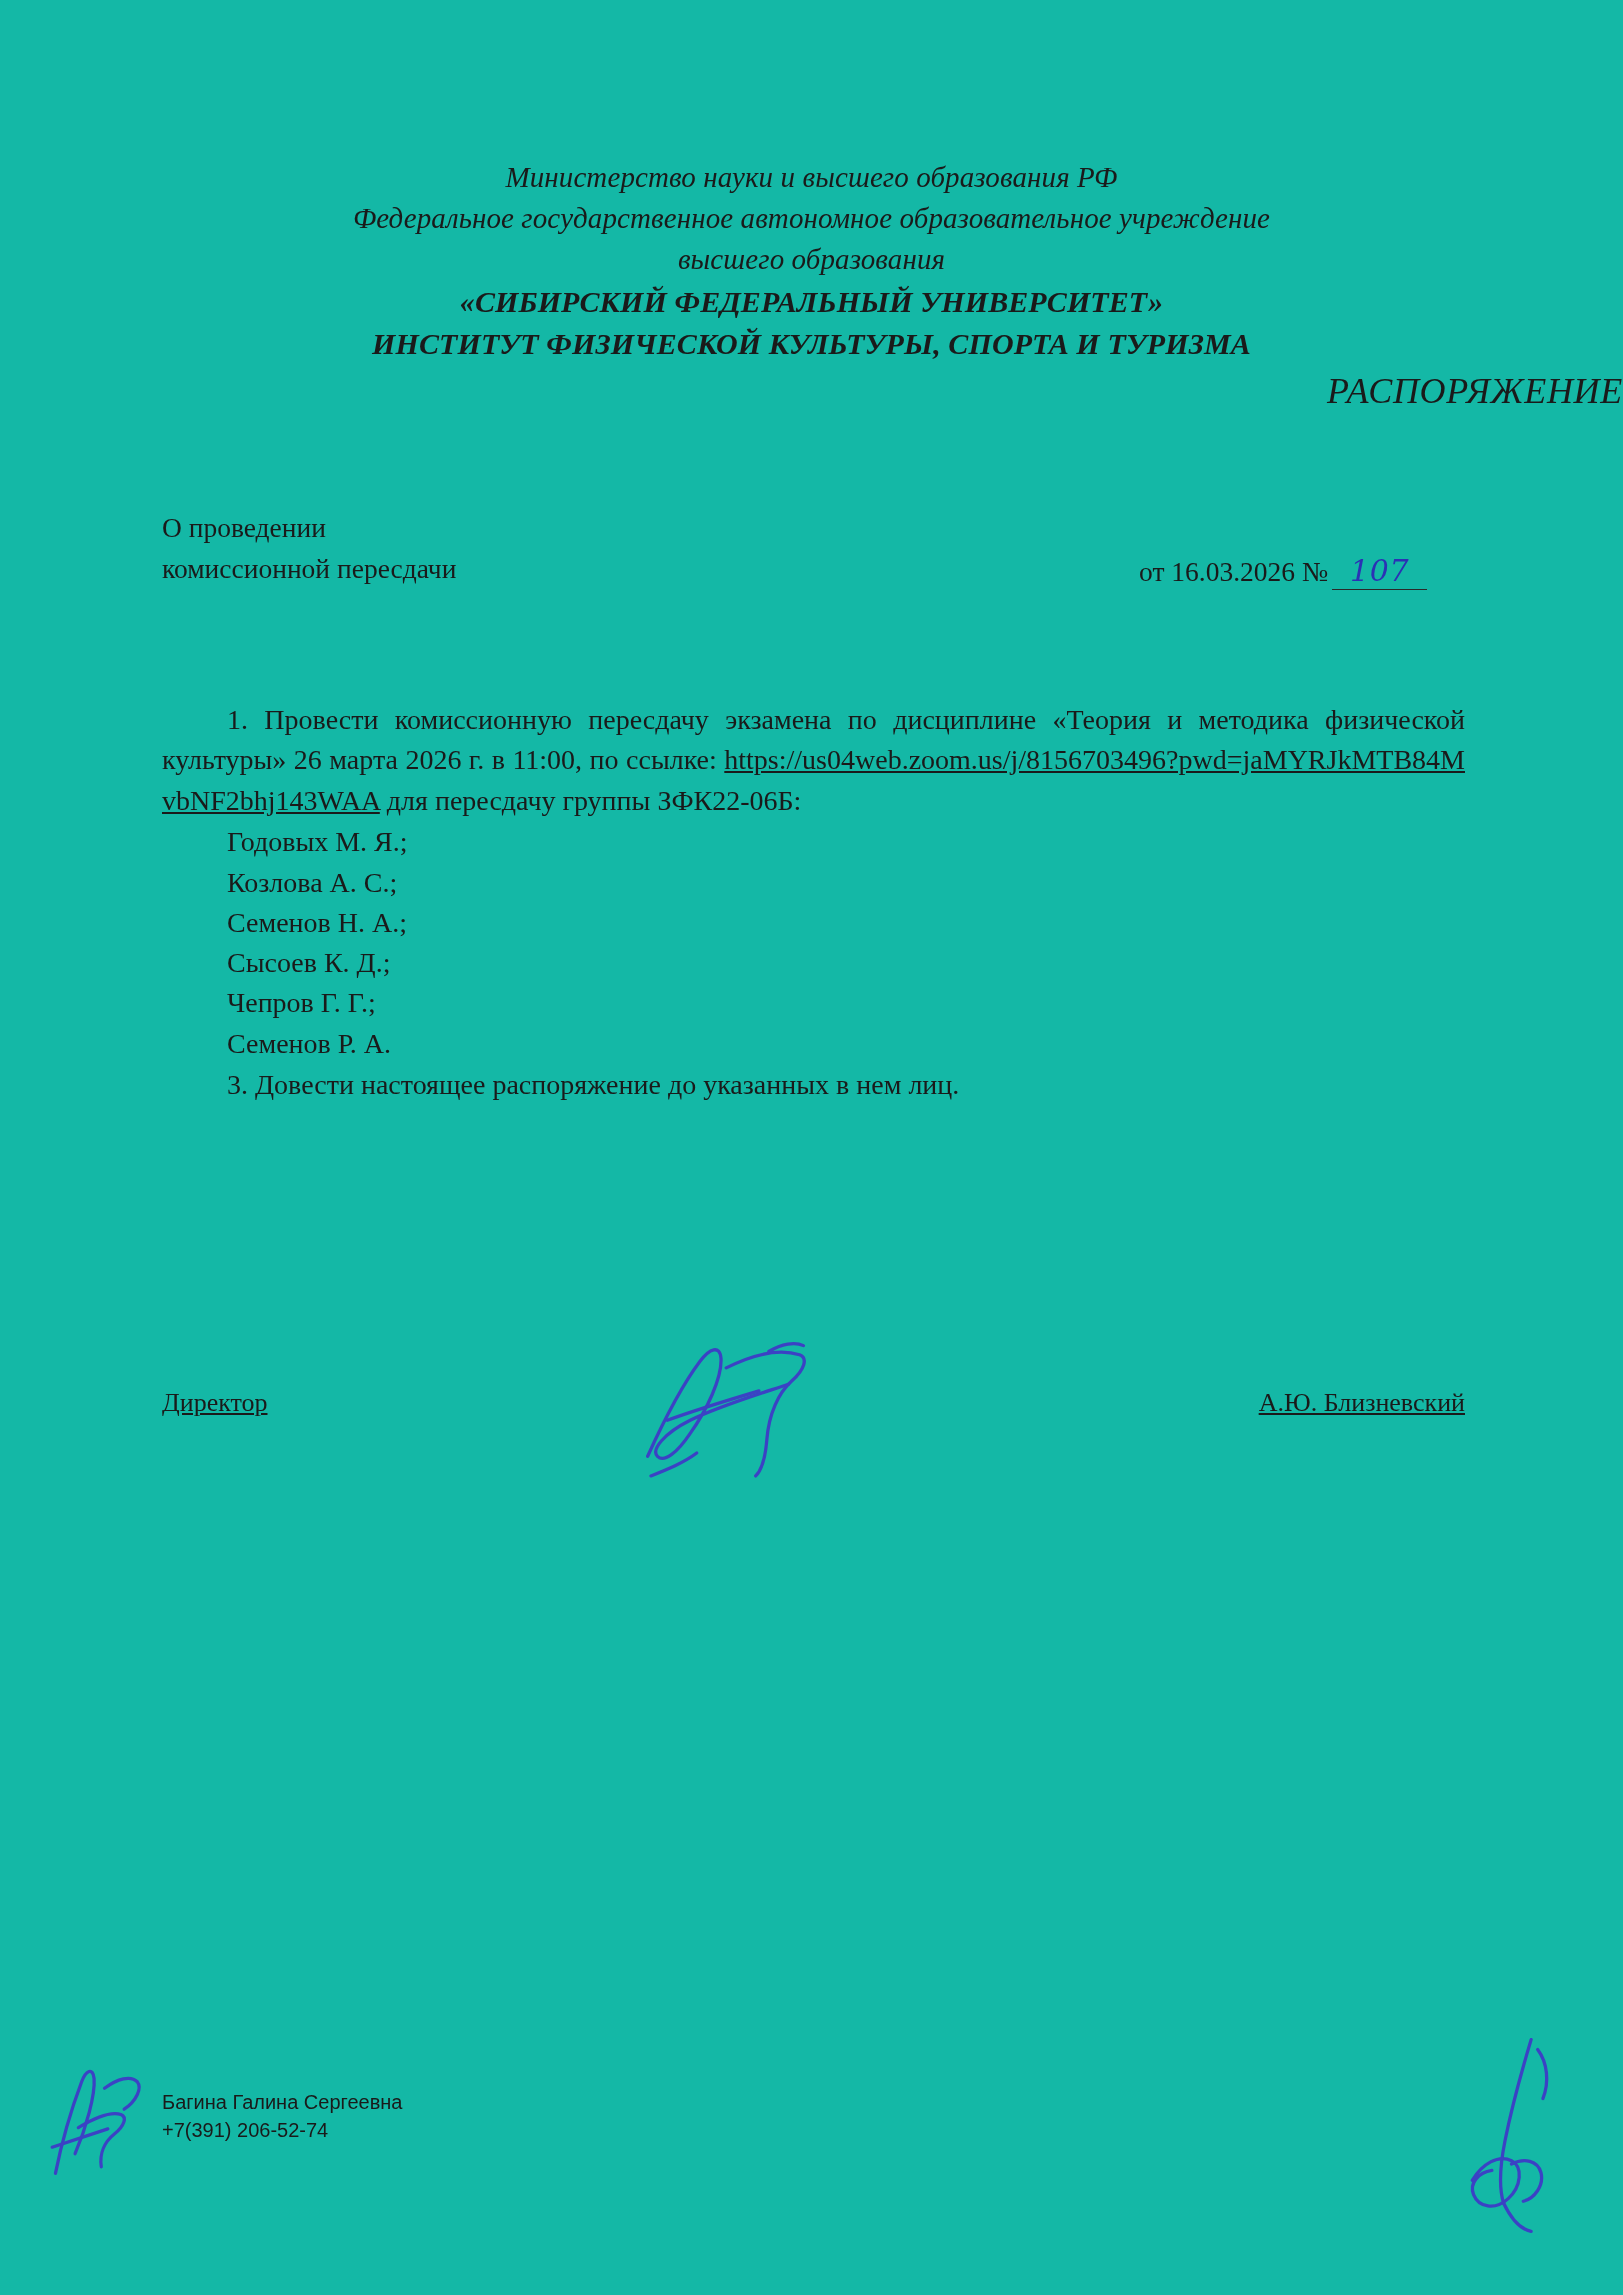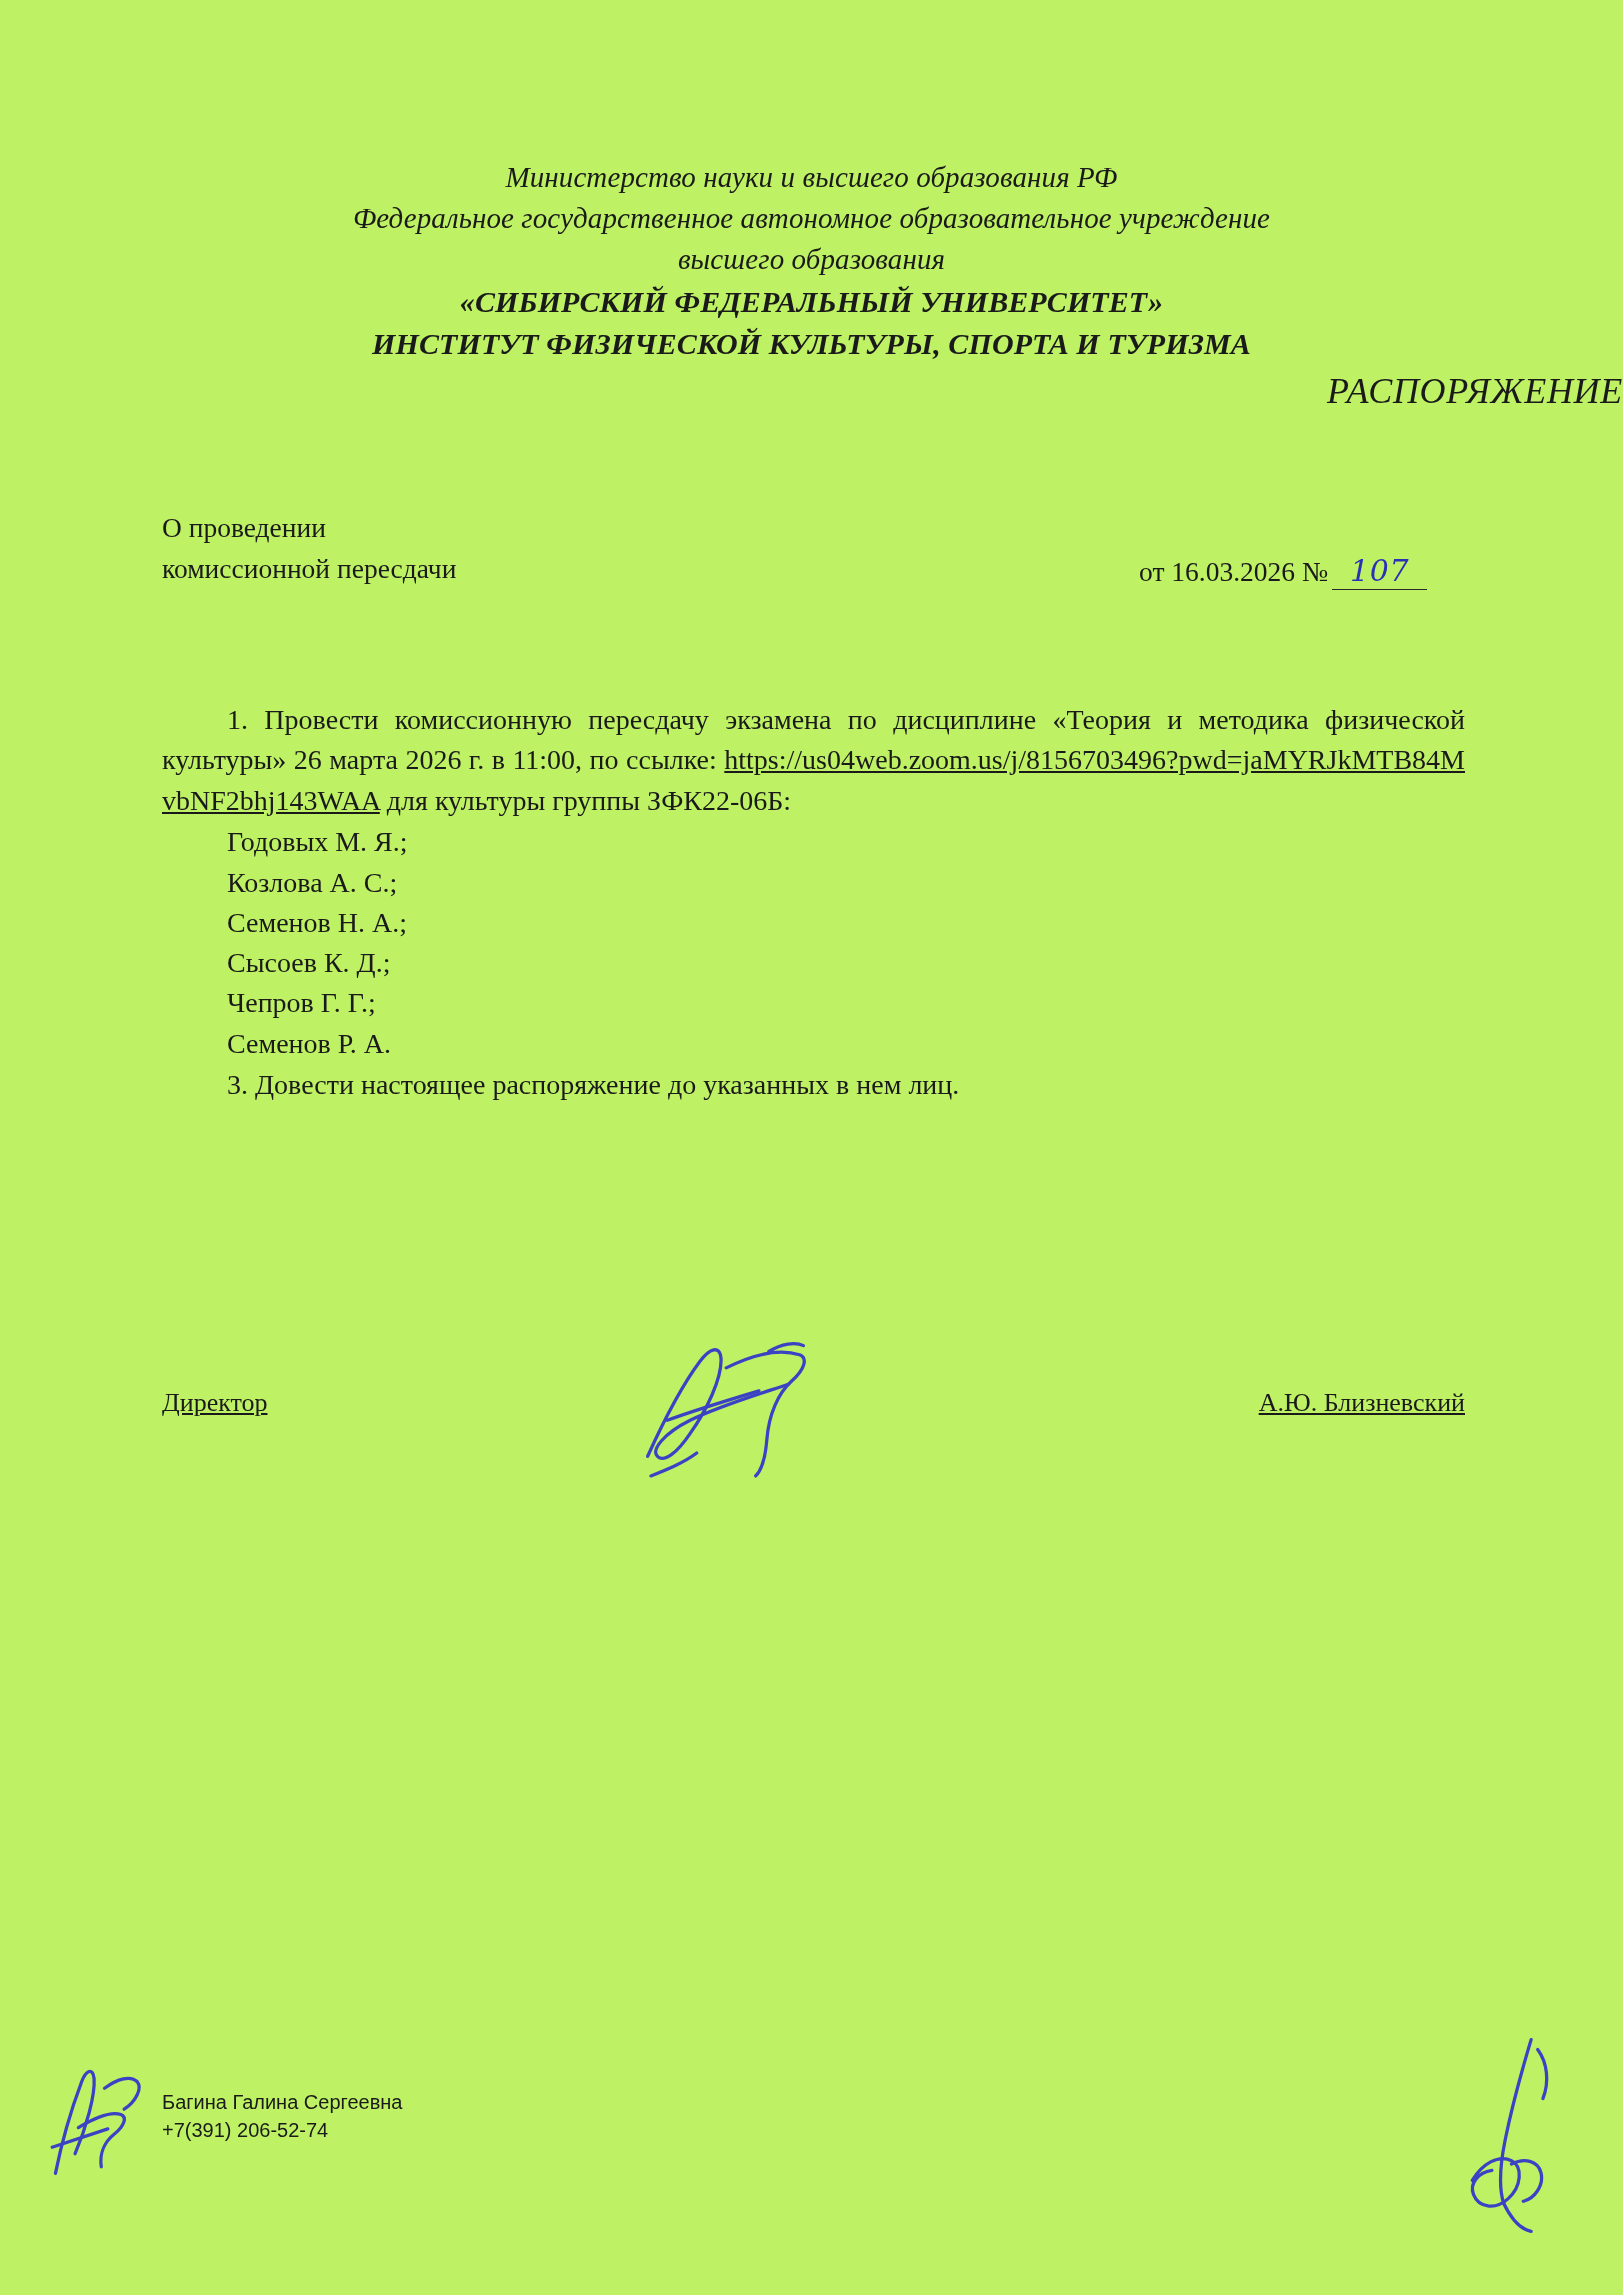--- a/index.html
+++ b/index.html
@@ -9,21 +9,21 @@
   }
   body {
     font-family: "Liberation Serif", "DejaVu Serif", serif;
     color: #1a1a1a;
   }
   .page {
     position: relative;
     width: 1623px;
     height: 2295px;
     margin: 0 auto;
-    background: #bef264;
+    background: #14b8a6;
     overflow: hidden;
   }
 
   
   .header {
     position: absolute;
     top: 157px;
     left: 0;
     width: 1623px;
     text-align: center;
@@ -170,21 +170,21 @@
   <div class="subject">
     <div>О проведении</div>
     <div>комиссионной пересдачи</div>
   </div>
 
   <div class="datebox">
     <span>от 16.03.2026 №</span><span class="numline handnum">107</span>
   </div>
 
   <div class="body-text">
-    <div class="para1"><span>1. Провести комиссионную пересдачу экзамена по дисциплине «Теория  и методика физической культуры» 26 марта 2026 г. в 11:00, по ссылке: </span><span class="link">https://us04web.zoom.us/j/8156703496?pwd=jaMYRJkMTB84MvbNF2bhj143WAA</span><span> для культуры группы ЗФК22-06Б:</span></div>
+    <div class="para1"><span>1. Провести комиссионную пересдачу экзамена по дисциплине «Теория  и методика физической культуры» 26 марта 2026 г. в 11:00, по ссылке: </span><span class="link">https://us04web.zoom.us/j/8156703496?pwd=jaMYRJkMTB84MvbNF2bhj143WAA</span><span> для пересдачу группы ЗФК22-06Б:</span></div>
 
     <div class="students">
       <div>Годовых М. Я.;</div>
       <div>Козлова А. С.;</div>
       <div>Семенов Н. А.;</div>
       <div>Сысоев К. Д.;</div>
       <div>Чепров Г. Г.;</div>
       <div>Семенов Р. А.</div>
     </div>
 

